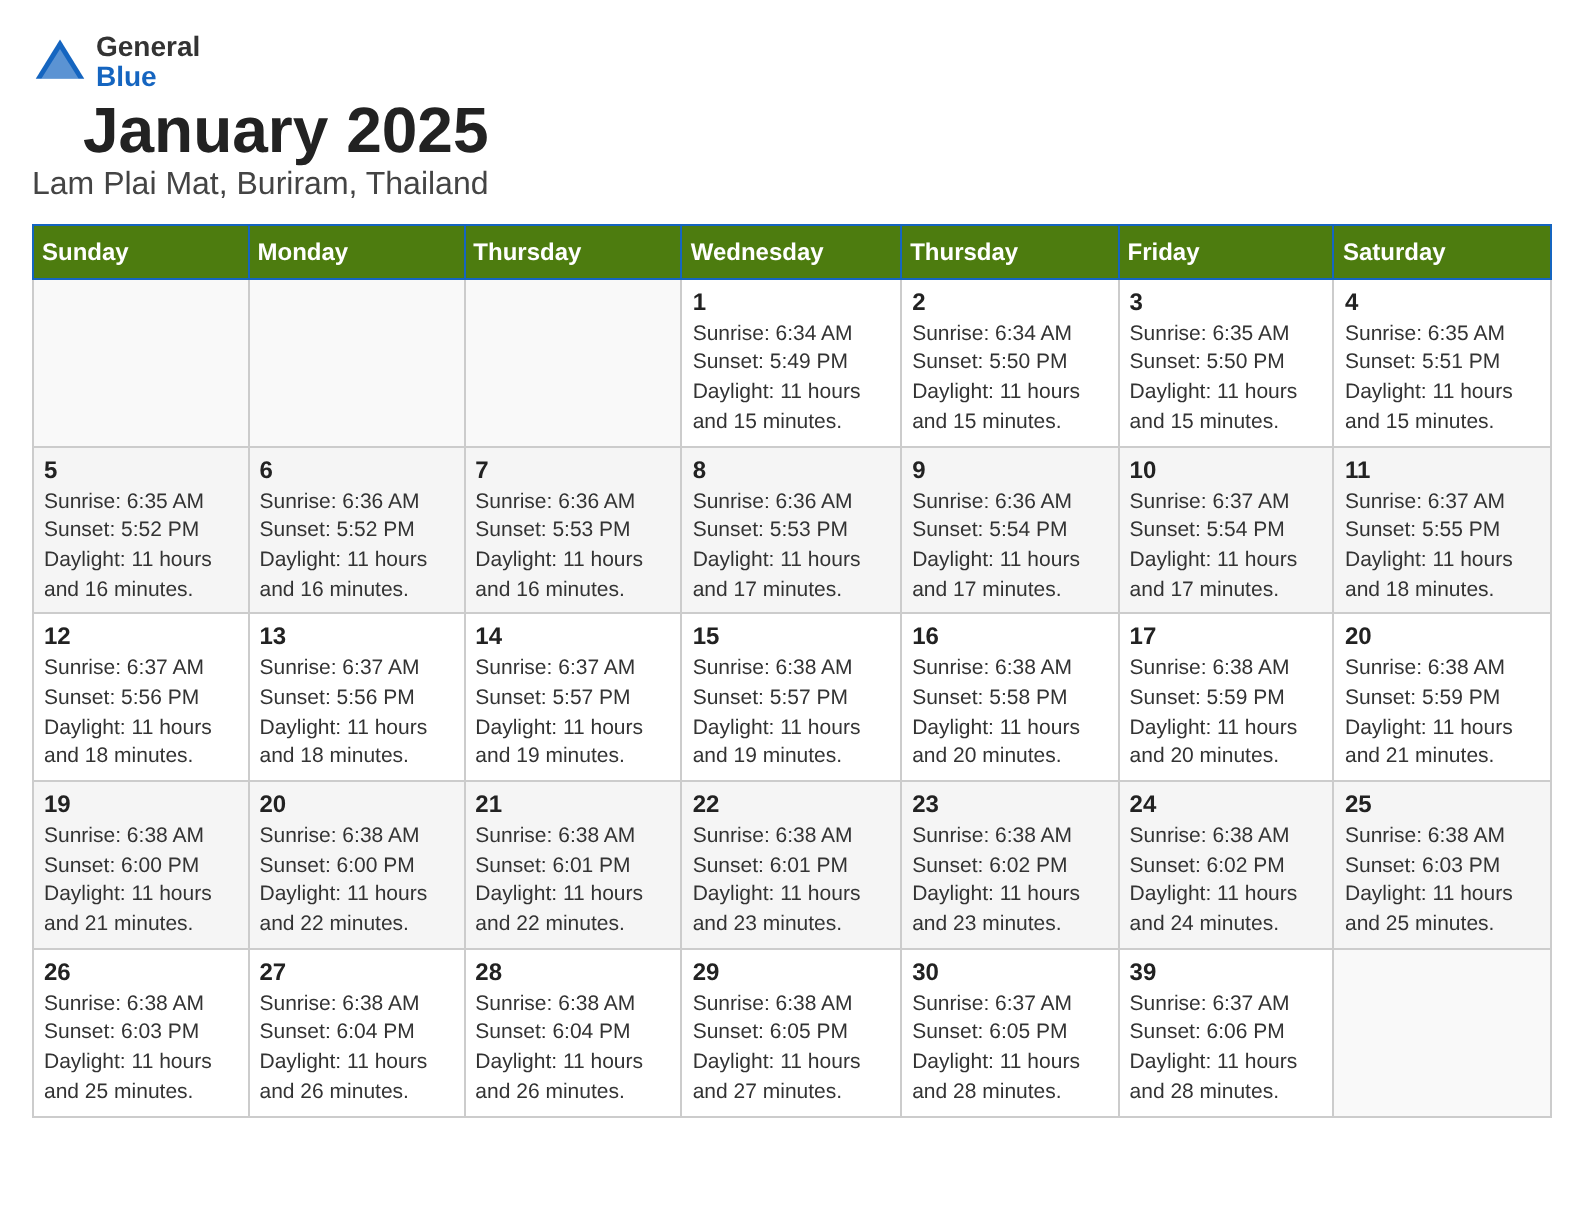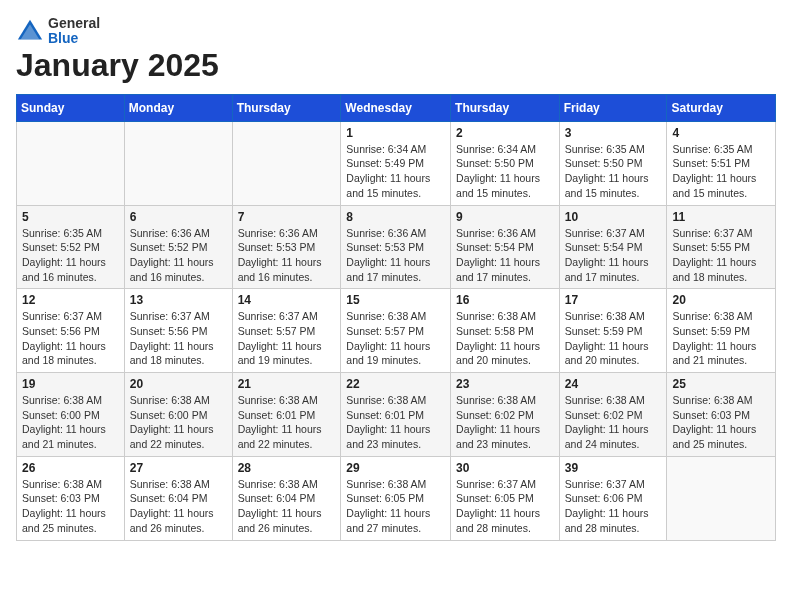--- a/index.html
+++ b/index.html
@@ -47,21 +47,21 @@
       font-size: 16px;
       font-weight: normal;
       color: #444;
     }
     table {
       width: 100%;
       border-collapse: collapse;
       font-size: 11px;
     }
     thead tr th {
-      background-color: #1d4ed8;
+      background-color: #4d7c0f;
       color: #fff;
       padding: 6px 4px;
       text-align: left;
       font-size: 12px;
       font-weight: bold;
       border: 1px solid #1565c0;
     }
     tbody tr td {
       border: 1px solid #ccc;
       vertical-align: top;
@@ -97,20 +97,21 @@
       <polygon points="15,3 28,24 2,24" fill="#1565c0"></polygon>
       <polygon points="15,8 25,24 5,24" fill="#fff" opacity="0.3"></polygon>
     </svg>
     <div class="logo-text">
       <span class="logo-general">General</span>
       <span class="logo-blue">Blue</span>
     </div>
   </div>
   <div class="title-block">
     <h1>January 2025</h1>
+    <h2>Lam Plai Mat, Buriram, Thailand</h2>
   </div>
 </div>
 
 <table>
   <thead>
     <tr>
     <th>Sunday</th>
         <th>Monday</th>
         <th>Thursday</th>
         <th>Wednesday</th>

